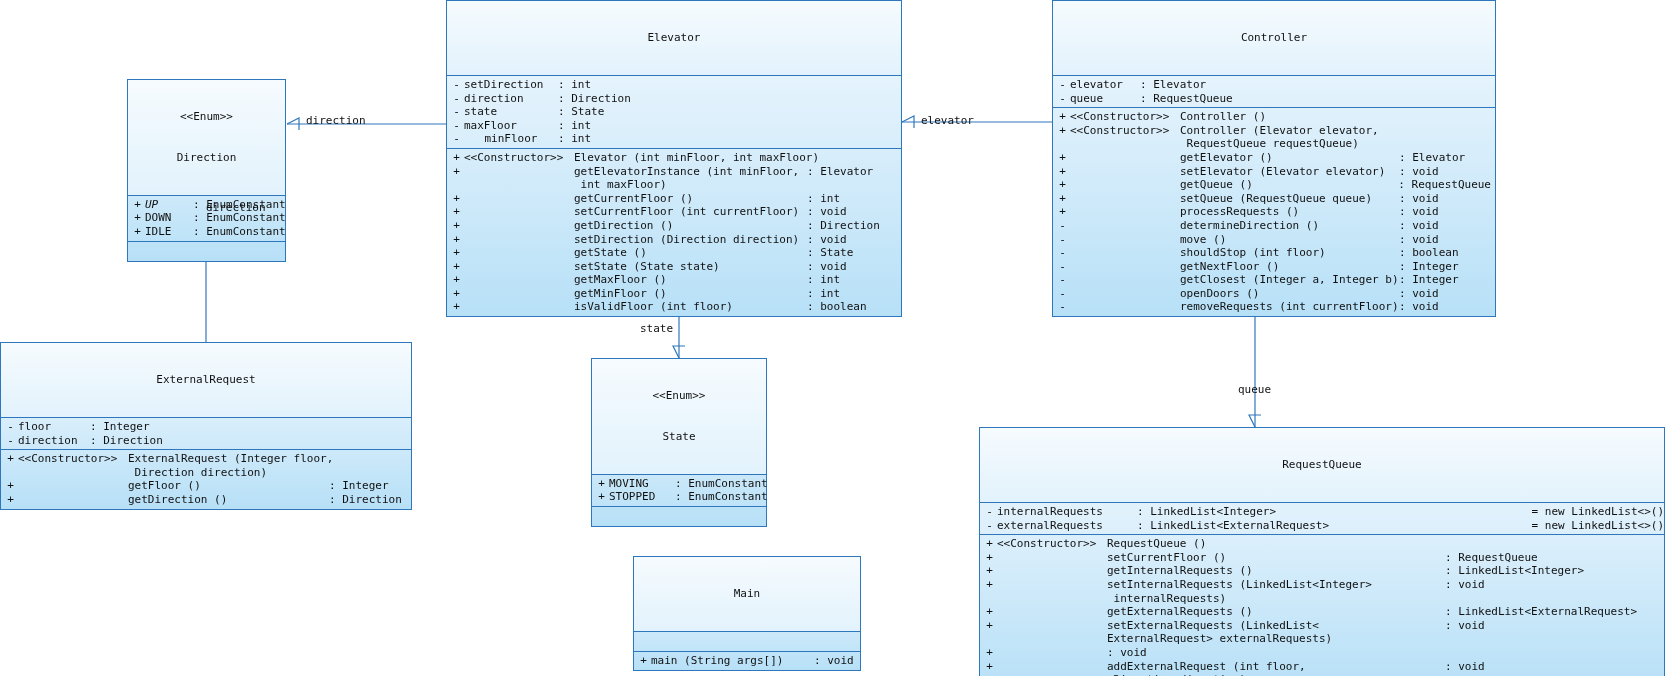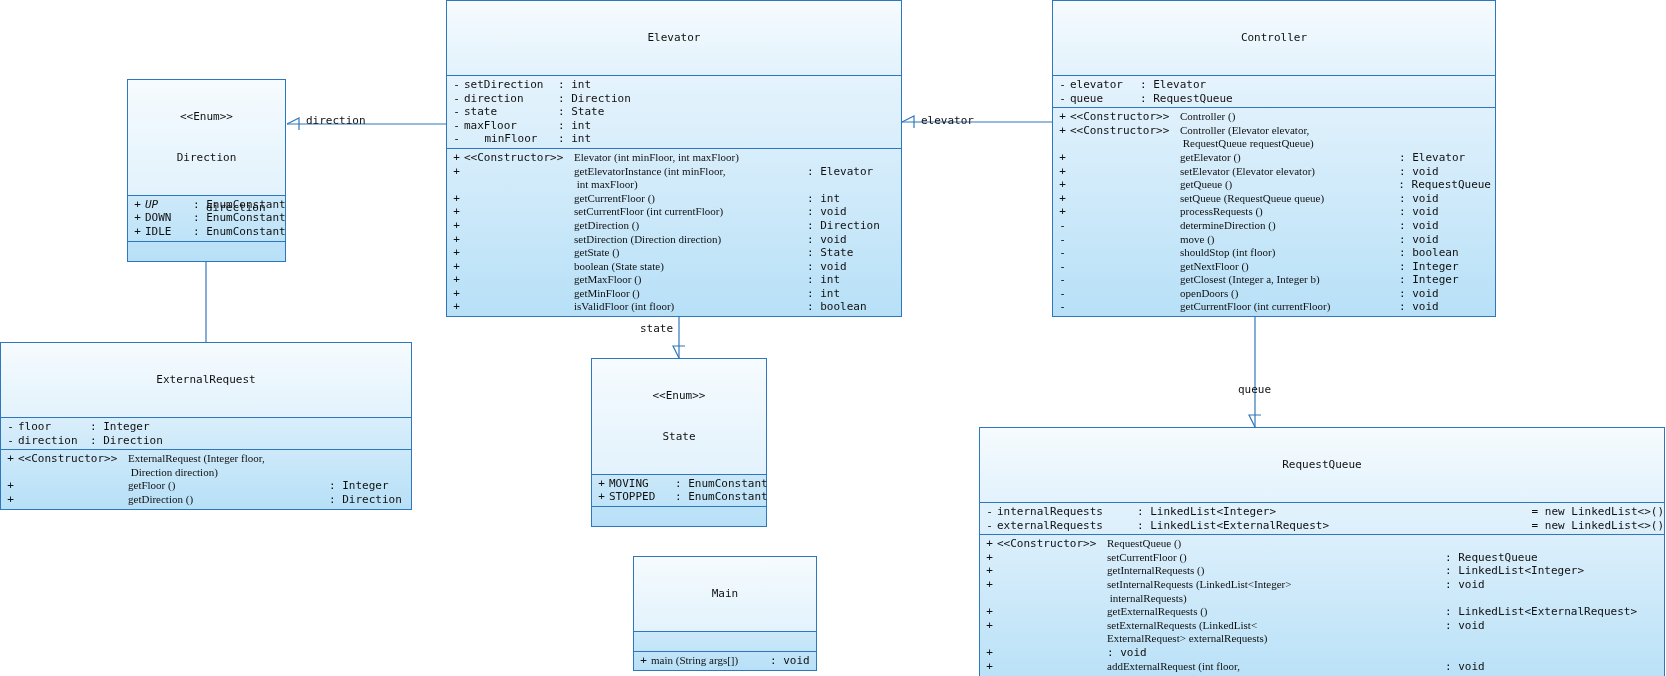--- a/index.html
+++ b/index.html
@@ -60,21 +60,20 @@
     min-width: 15px;
     text-align: center;
     padding-left: 2px;
   }
   .stereo-col {
     white-space: pre;
   }
   .sig {
     flex: 1 1 auto;
     white-space: pre;
-    font-family: Liberation Serif, serif;
   }
   .rtype {
     white-space: pre;
     text-align: left;
     padding-right: 4px;
   }
   .defval { white-space: pre; }
 
   
   .attr-name { white-space: pre; }
@@ -151,21 +150,21 @@
       </div>
     <div class="uml-compartment last">
         <div class="uml-row"><span class="vis">+</span><span class="stereo-col" style="min-width: 110px;">&lt;&lt;Constructor&gt;&gt;</span><span class="sig">Elevator (int minFloor, int maxFloor)</span><span class="rtype" style="min-width: 90px;"></span></div>
         <div class="uml-row"><span class="vis">+</span><span class="stereo-col" style="min-width: 110px;"></span><span class="sig">getElevatorInstance (int minFloor,
  int maxFloor)</span><span class="rtype" style="min-width: 90px;">: Elevator</span></div>
         <div class="uml-row"><span class="vis">+</span><span class="stereo-col" style="min-width: 110px;"></span><span class="sig">getCurrentFloor ()</span><span class="rtype" style="min-width: 90px;">: int</span></div>
         <div class="uml-row"><span class="vis">+</span><span class="stereo-col" style="min-width: 110px;"></span><span class="sig">setCurrentFloor (int currentFloor)</span><span class="rtype" style="min-width: 90px;">: void</span></div>
         <div class="uml-row"><span class="vis">+</span><span class="stereo-col" style="min-width: 110px;"></span><span class="sig">getDirection ()</span><span class="rtype" style="min-width: 90px;">: Direction</span></div>
         <div class="uml-row"><span class="vis">+</span><span class="stereo-col" style="min-width: 110px;"></span><span class="sig">setDirection (Direction direction)</span><span class="rtype" style="min-width: 90px;">: void</span></div>
         <div class="uml-row"><span class="vis">+</span><span class="stereo-col" style="min-width: 110px;"></span><span class="sig">getState ()</span><span class="rtype" style="min-width: 90px;">: State</span></div>
-        <div class="uml-row"><span class="vis">+</span><span class="stereo-col" style="min-width: 110px;"></span><span class="sig">boolean (State state)</span><span class="rtype" style="min-width: 90px;">: void</span></div>
+        <div class="uml-row"><span class="vis">+</span><span class="stereo-col" style="min-width: 110px;"></span><span class="sig">setState (State state)</span><span class="rtype" style="min-width: 90px;">: void</span></div>
         <div class="uml-row"><span class="vis">+</span><span class="stereo-col" style="min-width: 110px;"></span><span class="sig">getMaxFloor ()</span><span class="rtype" style="min-width: 90px;">: int</span></div>
         <div class="uml-row"><span class="vis">+</span><span class="stereo-col" style="min-width: 110px;"></span><span class="sig">getMinFloor ()</span><span class="rtype" style="min-width: 90px;">: int</span></div>
         <div class="uml-row"><span class="vis">+</span><span class="stereo-col" style="min-width: 110px;"></span><span class="sig">isValidFloor (int floor)</span><span class="rtype" style="min-width: 90px;">: boolean</span></div>
       </div>
   </div>
 
   <div class="uml-class" id="cls-controller" style="left:1052px; top:0px; width:444px;">
     <div class="uml-title">
       <span class="cname">Controller</span>
     </div>
@@ -181,21 +180,21 @@
         <div class="uml-row"><span class="vis">+</span><span class="stereo-col" style="min-width: 110px;"></span><span class="sig">setElevator (Elevator elevator)</span><span class="rtype" style="min-width: 92px;">: void</span></div>
         <div class="uml-row"><span class="vis">+</span><span class="stereo-col" style="min-width: 110px;"></span><span class="sig">getQueue ()</span><span class="rtype" style="min-width: 92px;">: RequestQueue</span></div>
         <div class="uml-row"><span class="vis">+</span><span class="stereo-col" style="min-width: 110px;"></span><span class="sig">setQueue (RequestQueue queue)</span><span class="rtype" style="min-width: 92px;">: void</span></div>
         <div class="uml-row"><span class="vis">+</span><span class="stereo-col" style="min-width: 110px;"></span><span class="sig">processRequests ()</span><span class="rtype" style="min-width: 92px;">: void</span></div>
         <div class="uml-row"><span class="vis">-</span><span class="stereo-col" style="min-width: 110px;"></span><span class="sig">determineDirection ()</span><span class="rtype" style="min-width: 92px;">: void</span></div>
         <div class="uml-row"><span class="vis">-</span><span class="stereo-col" style="min-width: 110px;"></span><span class="sig">move ()</span><span class="rtype" style="min-width: 92px;">: void</span></div>
         <div class="uml-row"><span class="vis">-</span><span class="stereo-col" style="min-width: 110px;"></span><span class="sig">shouldStop (int floor)</span><span class="rtype" style="min-width: 92px;">: boolean</span></div>
         <div class="uml-row"><span class="vis">-</span><span class="stereo-col" style="min-width: 110px;"></span><span class="sig">getNextFloor ()</span><span class="rtype" style="min-width: 92px;">: Integer</span></div>
         <div class="uml-row"><span class="vis">-</span><span class="stereo-col" style="min-width: 110px;"></span><span class="sig">getClosest (Integer a, Integer b)</span><span class="rtype" style="min-width: 92px;">: Integer</span></div>
         <div class="uml-row"><span class="vis">-</span><span class="stereo-col" style="min-width: 110px;"></span><span class="sig">openDoors ()</span><span class="rtype" style="min-width: 92px;">: void</span></div>
-        <div class="uml-row"><span class="vis">-</span><span class="stereo-col" style="min-width: 110px;"></span><span class="sig">getCurrentFloor (int currentFloor)</span><span class="rtype" style="min-width: 92px;">: void</span></div>
+        <div class="uml-row"><span class="vis">-</span><span class="stereo-col" style="min-width: 110px;"></span><span class="sig">removeRequests (int currentFloor)</span><span class="rtype" style="min-width: 92px;">: void</span></div>
       </div>
   </div>
 
   <div class="uml-class" id="cls-direction" style="left:127px; top:79px; width:159px;">
     <div class="uml-title">
       <span class="stereo">&lt;&lt;Enum&gt;&gt;</span>
       <span class="cname">Direction</span>
     </div>
     <div class="uml-compartment">
         <div class="uml-row"><span class="vis">+</span><span class="attr-name" style="min-width: 48px; font-style: italic;">UP</span><span class="attr-type">: EnumConstant</span></div>
@@ -249,21 +248,21 @@
  internalRequests)</span><span class="rtype" style="min-width: 215px;">: void</span></div>
         <div class="uml-row"><span class="vis">+</span><span class="stereo-col" style="min-width: 110px;"></span><span class="sig">getExternalRequests ()</span><span class="rtype" style="min-width: 215px;">: LinkedList&lt;ExternalRequest&gt;</span></div>
         <div class="uml-row"><span class="vis">+</span><span class="stereo-col" style="min-width: 110px;"></span><span class="sig">setExternalRequests (LinkedList&lt;
 ExternalRequest&gt; externalRequests)</span><span class="rtype" style="min-width: 215px;">: void</span></div>
         <div class="uml-row"><span class="vis">+</span><span class="stereo-col" style="min-width: 110px;"></span><span class="rtype" style="min-width: 215px;">: void</span></div>
         <div class="uml-row"><span class="vis">+</span><span class="stereo-col" style="min-width: 110px;"></span><span class="sig">addExternalRequest (int floor,
  Direction direction)</span><span class="rtype" style="min-width: 215px;">: void</span></div>
       </div>
   </div>
 
-  <div class="uml-class" id="cls-main" style="left:633px; top:556px; width:184px;">
+  <div class="uml-class" id="cls-main" style="left:633px; top:556px; width:228px;">
     <div class="uml-title">
       <span class="cname">Main</span>
     </div>
     <div class="uml-compartment empty"></div>
     <div class="uml-compartment last">
         <div class="uml-row"><span class="vis">+</span><span class="sig">main (String args[])</span><span class="rtype" style="min-width: 42px;">: void</span></div>
       </div>
   </div>
 
 </div>

